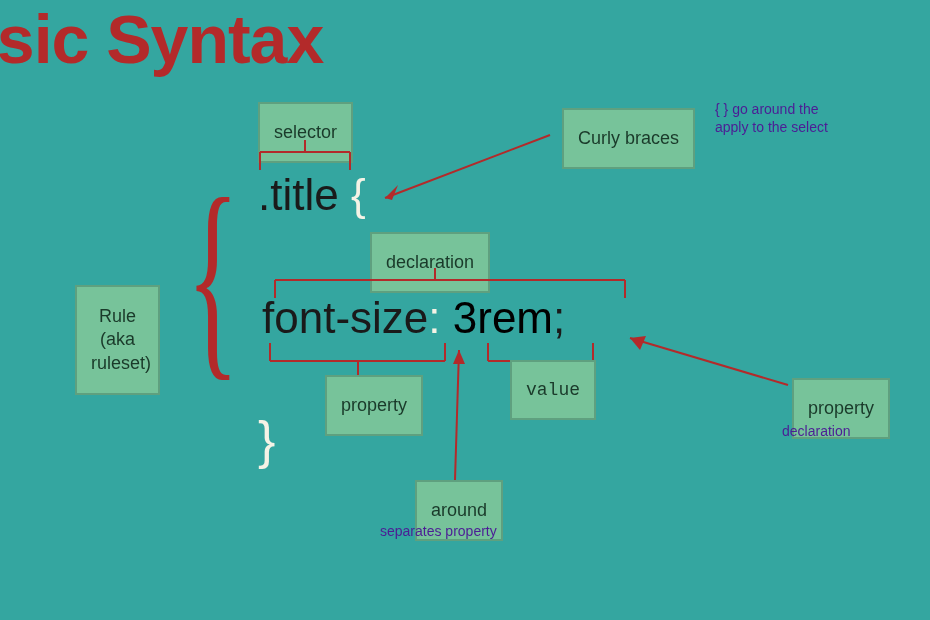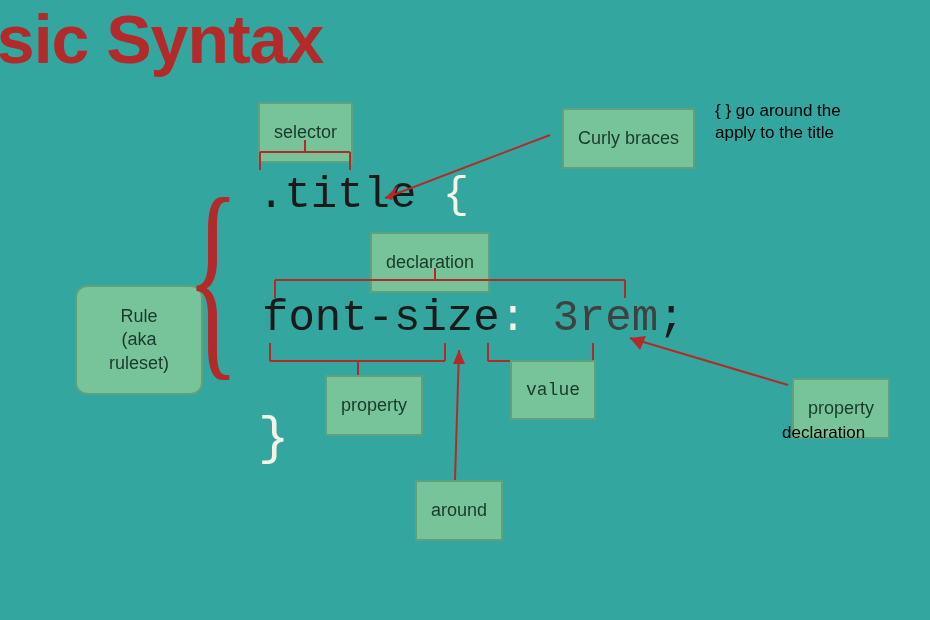--- a/index.html
+++ b/index.html
@@ -24,36 +24,36 @@
       position: absolute;
       background: #77c39a;
       border: 2px solid #5fa07f;
       padding: 18px 14px;
       font-size: 18px;
       color: #1a3a2a;
       text-align: center;
     }
     .code {
       position: absolute;
-      font-family: Liberation Mono, monospace;
+      font-family: Liberation Sans, sans-serif;
       font-weight: 300;
       font-size: 44px;
       color: #1a1a1a;
     }
     .brace-white {
       color: #f5f3e6;
       font-weight: 500;
     }
     .colon-white { color: #f5f3e6; }
-    .val-orange { color: #404040; }
+    .val-orange { color: #000000; }
     .semi-dark { color: #1a1a1a; }
     .annotation {
       position: absolute;
-      font-size: 17px;
-      color: #000000;
+      font-size: 14px;
+      color: #4c1d95;
       line-height: 1.3;
       font-weight: 300;
     }
     .big-brace {
       position: absolute;
       font-size: 220px;
       color: #b32a2a;
       font-weight: 300;
       font-family: Georgia, serif;
       transform: scaleX(0.5);
@@ -70,42 +70,42 @@
       stroke-width: 2;
       fill: none;
     }
     .arrowhead { fill: #b32a2a; stroke: none; }
   </style>
 </head>
 <body>
 
 <div class="heading">asic Syntax</div>
 
-<div class="label-box" style="top:285px; left:75px; width:128px; line-height:1.3; white-space:pre-line;border-radius:12px;">Rule
+<div class="label-box" style="top:285px; left:75px; width:85px; line-height:1.3; white-space:pre-line;">Rule
 (aka
 ruleset)</div>
 
 <div class="big-brace" style="top:150px; left:160px;">{</div>
 
 <div class="label-box" style="top:102px; left:258px;">selector</div>
 
 <svg class="bracket" style="top:140px; left:250px;" width="110" height="35">
   <path d="M 55 0 L 55 12 M 10 12 L 100 12 M 10 12 L 10 30 M 100 12 L 100 30"></path>
 </svg>
 
 <div class="code" style="top:170px; left:258px;">
   <span>.title</span>
   <span class="brace-white">{</span>
 </div>
 
 <div class="label-box" style="top:108px; left:552px;margin-left:10px;">Curly braces</div>
 
 <div class="annotation" style="top:100px; left:715px;">
   <div>{ } go around the</div>
-  <div>apply to the title</div>
+  <div>apply to the select</div>
 </div>
 
 <svg class="arrow" style="top:130px; left:370px;" width="190" height="80">
   <line x1="180" y1="5" x2="15" y2="68"></line>
   <polygon class="arrowhead" points="15,68 28,55 22,70"></polygon>
 </svg>
 
 <div class="label-box" style="top:232px; left:370px;">declaration</div>
 
 <svg class="bracket" style="top:268px; left:265px;" width="370" height="35">
@@ -132,20 +132,21 @@
 <div class="code brace-white" style="top:410px; left:258px; font-size:52px;">}</div>
 
 <div class="label-box" style="top:480px; left:415px;">around</div>
 
 <svg class="arrow" style="top:340px; left:445px;" width="40" height="145">
   <line x1="10" y1="140" x2="14" y2="10"></line>
   <polygon class="arrowhead" points="14,10 8,24 20,24"></polygon>
 </svg>
 
 <div class="annotation" style="top:522px; left:380px;">
+  <div>separates property</div>
 </div>
 
 <div class="label-box" style="top:378px; left:792px;">property</div>
 
 <svg class="arrow" style="top:330px; left:618px;" width="175" height="65">
   <line x1="170" y1="55" x2="12" y2="8"></line>
   <polygon class="arrowhead" points="12,8 28,6 22,20"></polygon>
 </svg>
 
 <div class="annotation" style="top:422px; left:782px;">

